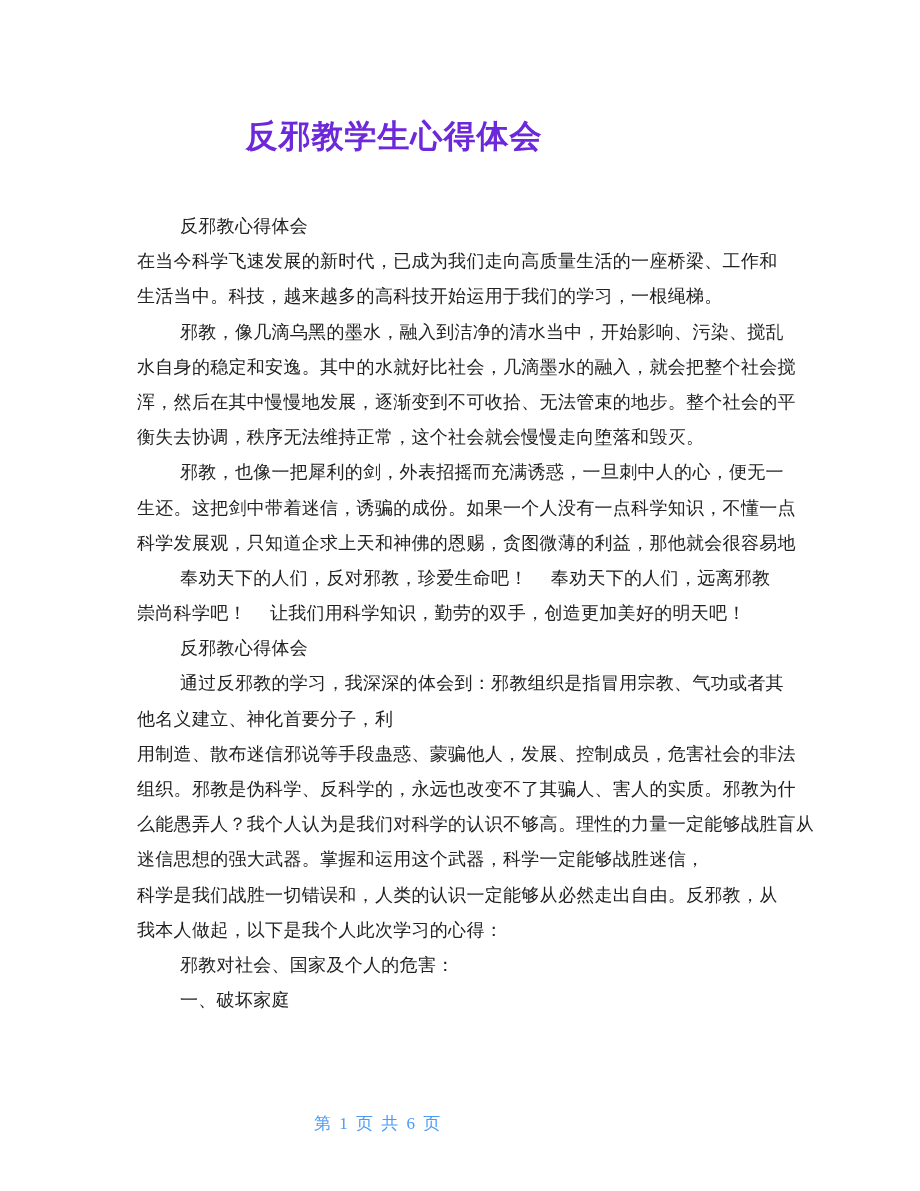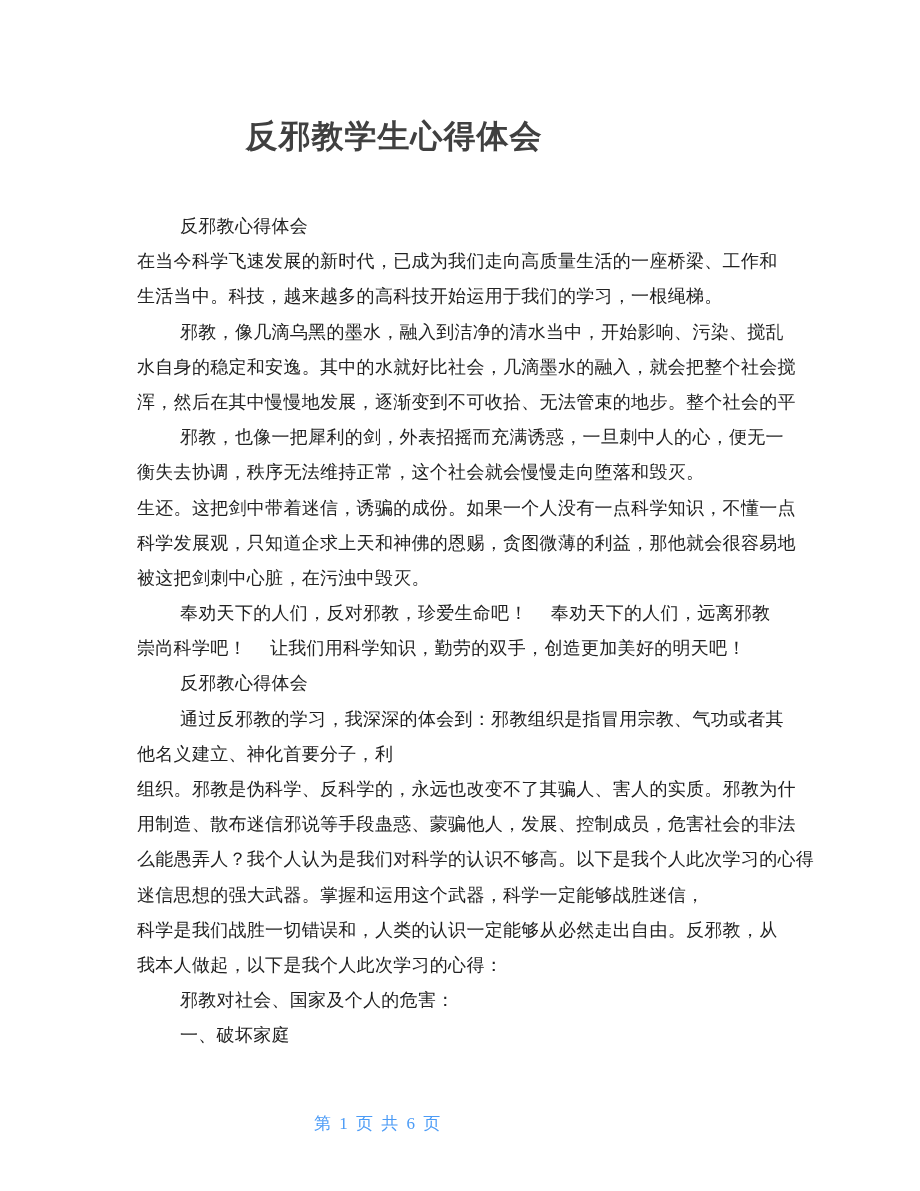--- a/index.html
+++ b/index.html
@@ -18,21 +18,21 @@
   .doc-title {
     position: absolute;
     top: 116px;
     left: 0;
     width: 788px;
     text-align: center;
     font-family: "Liberation Sans", "DejaVu Sans", sans-serif;
     font-weight: bold;
     font-size: 32px;
     line-height: 40px;
-    color: #404040;
+    color: #6d28d9;
     letter-spacing: 1px;
     margin: 0;
   }
   .doc-body {
     position: absolute;
     top: 209px;
     left: 137px;
     width: 662px;
     color: #212121;
     font-size: 18px;
@@ -66,33 +66,32 @@
 
   <h1 class="doc-title">反邪教学生心得体会</h1>
 
   <div class="doc-body">
     <div class="line indent">反邪教心得体会</div>
     <div class="line">在当今科学飞速发展的新时代，已成为我们走向高质量生活的一座桥梁、工作和</div>
     <div class="line">生活当中。科技，越来越多的高科技开始运用于我们的学习，一根绳梯。</div>
     <div class="line indent">邪教，像几滴乌黑的墨水，融入到洁净的清水当中，开始影响、污染、搅乱</div>
     <div class="line">水自身的稳定和安逸。其中的水就好比社会，几滴墨水的融入，就会把整个社会搅</div>
     <div class="line">浑，然后在其中慢慢地发展，逐渐变到不可收拾、无法管束的地步。整个社会的平</div>
+    <div class="line">衡失去协调，秩序无法维持正常，这个社会就会慢慢走向堕落和毁灭。</div>
     <div class="line indent">邪教，也像一把犀利的剑，外表招摇而充满诱惑，一旦刺中人的心，便无一</div>
-    <div class="line">衡失去协调，秩序无法维持正常，这个社会就会慢慢走向堕落和毁灭。</div>
     <div class="line">生还。这把剑中带着迷信，诱骗的成份。如果一个人没有一点科学知识，不懂一点</div>
     <div class="line">科学发展观，只知道企求上天和神佛的恩赐，贪图微薄的利益，那他就会很容易地</div>
-    <div class="line">被这把剑刺中心脏，在污浊中毁灭。</div>
     <div class="line indent">奉劝天下的人们，反对邪教，珍爱生命吧！　 奉劝天下的人们，远离邪教</div>
     <div class="line">崇尚科学吧！　 让我们用科学知识，勤劳的双手，创造更加美好的明天吧！</div>
     <div class="line indent">反邪教心得体会</div>
     <div class="line indent">通过反邪教的学习，我深深的体会到：邪教组织是指冒用宗教、气功或者其</div>
     <div class="line">他名义建立、神化首要分子，利</div>
+    <div class="line">用制造、散布迷信邪说等手段蛊惑、蒙骗他人，发展、控制成员，危害社会的非法</div>
     <div class="line">组织。邪教是伪科学、反科学的，永远也改变不了其骗人、害人的实质。邪教为什</div>
-    <div class="line">用制造、散布迷信邪说等手段蛊惑、蒙骗他人，发展、控制成员，危害社会的非法</div>
-    <div class="line">么能愚弄人？我个人认为是我们对科学的认识不够高。以下是我个人此次学习的心得</div>
+    <div class="line">么能愚弄人？我个人认为是我们对科学的认识不够高。理性的力量一定能够战胜盲从</div>
     <div class="line">迷信思想的强大武器。掌握和运用这个武器，科学一定能够战胜迷信，</div>
     <div class="line">科学是我们战胜一切错误和，人类的认识一定能够从必然走出自由。反邪教，从</div>
     <div class="line">我本人做起，以下是我个人此次学习的心得：</div>
     <div class="line indent">邪教对社会、国家及个人的危害：</div>
     <div class="line indent">一、破坏家庭</div>
   </div>
 
   <div class="page-footer">第 1 页 共 6 页</div>
 
 </div>

